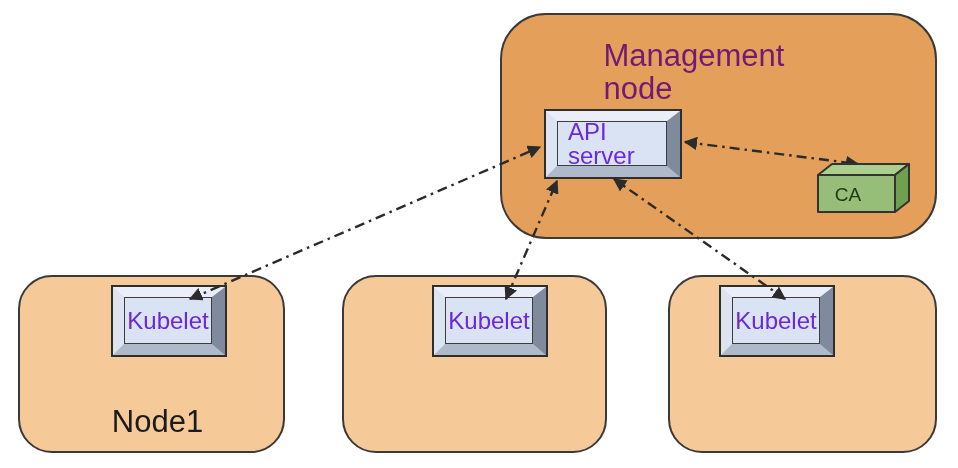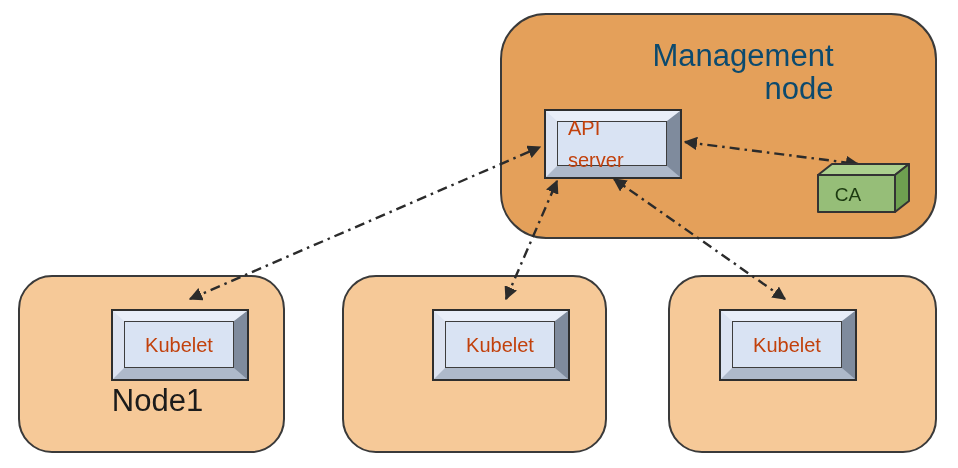--- a/index.html
+++ b/index.html
@@ -36,29 +36,29 @@
     top: 275px;
   }
   .node1 { left: 18px;  width: 267px; }
   .node2 { left: 342px; width: 265px; }
   .node3 { left: 668px; width: 269px; }
 
   .mgmt-title {
     width: 230px;
     margin: 0 auto;
     padding-top: 24px;
-    text-align: right;
+    text-align: left;
     font-size: 31px;
     line-height: 33px;
-    color: #0c4a6e;
+    color: #701a75;
   }
   .node-label {
     position: absolute;
     left: 0; right: 0;
-    bottom: 32px;
+    bottom: 11px;
     text-align: center;
     font-size: 31px;
     color: #1b1b1b;
     padding-left: 12px;
   }
 
   
   .bevel {
     position: absolute;
     box-sizing: border-box;
@@ -73,36 +73,36 @@
   }
   .bevel .face {
     width: 100%; height: 100%;
     box-sizing: border-box;
     background: #d9e3f3;
     border: 1px solid #3d3d3d;
     display: flex;
     flex-direction: column;
     align-items: center;
     justify-content: center;
-    font-size: 20px;
-    line-height: 32px;
-    color: #c2410c;
+    font-size: 24px;
+    line-height: 24px;
+    color: #6d28d9;
   }
   .api-box {
     left: 42px; top: 94px;   
     width: 138px; height: 70px;
   }
   .api-box .face {
     align-items: flex-start;
     padding: 0 18px 0 10px;
     text-align: left;
   }
   .kubelet {
-    width: 138px; height: 72px;
-    top: 32px;               
+    width: 116px; height: 72px;
+    top: 8px;               
   }
   .k1 { left: 91px; }
   .k2 { left: 88px; }
   .k3 { left: 49px; }
 
   
   .overlay {
     position: absolute;
     left: 0; top: 0;
     width: 958px; height: 468px;

